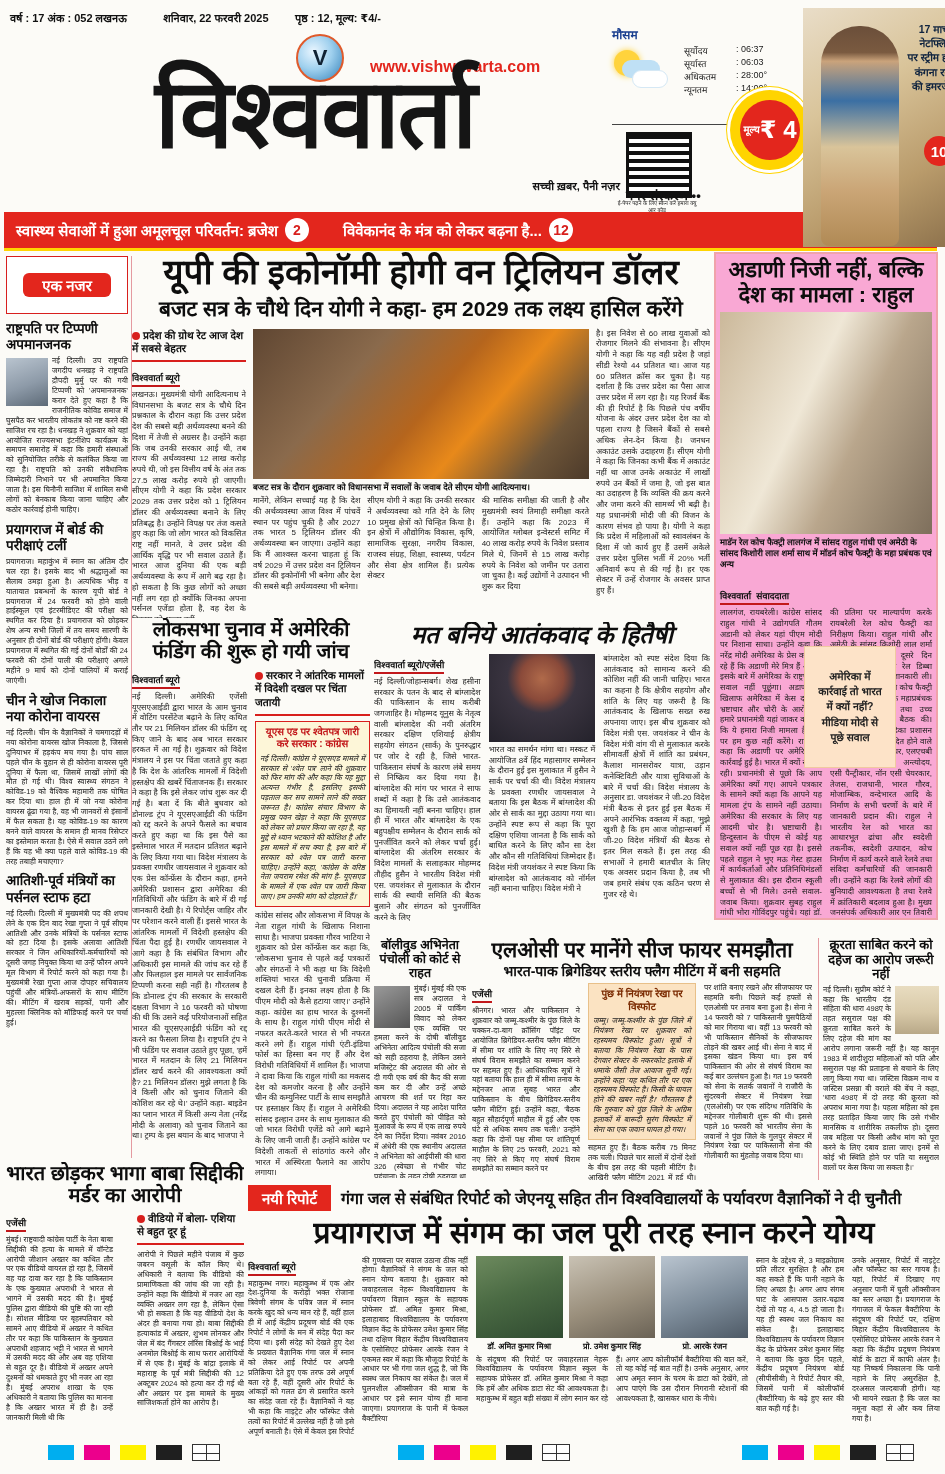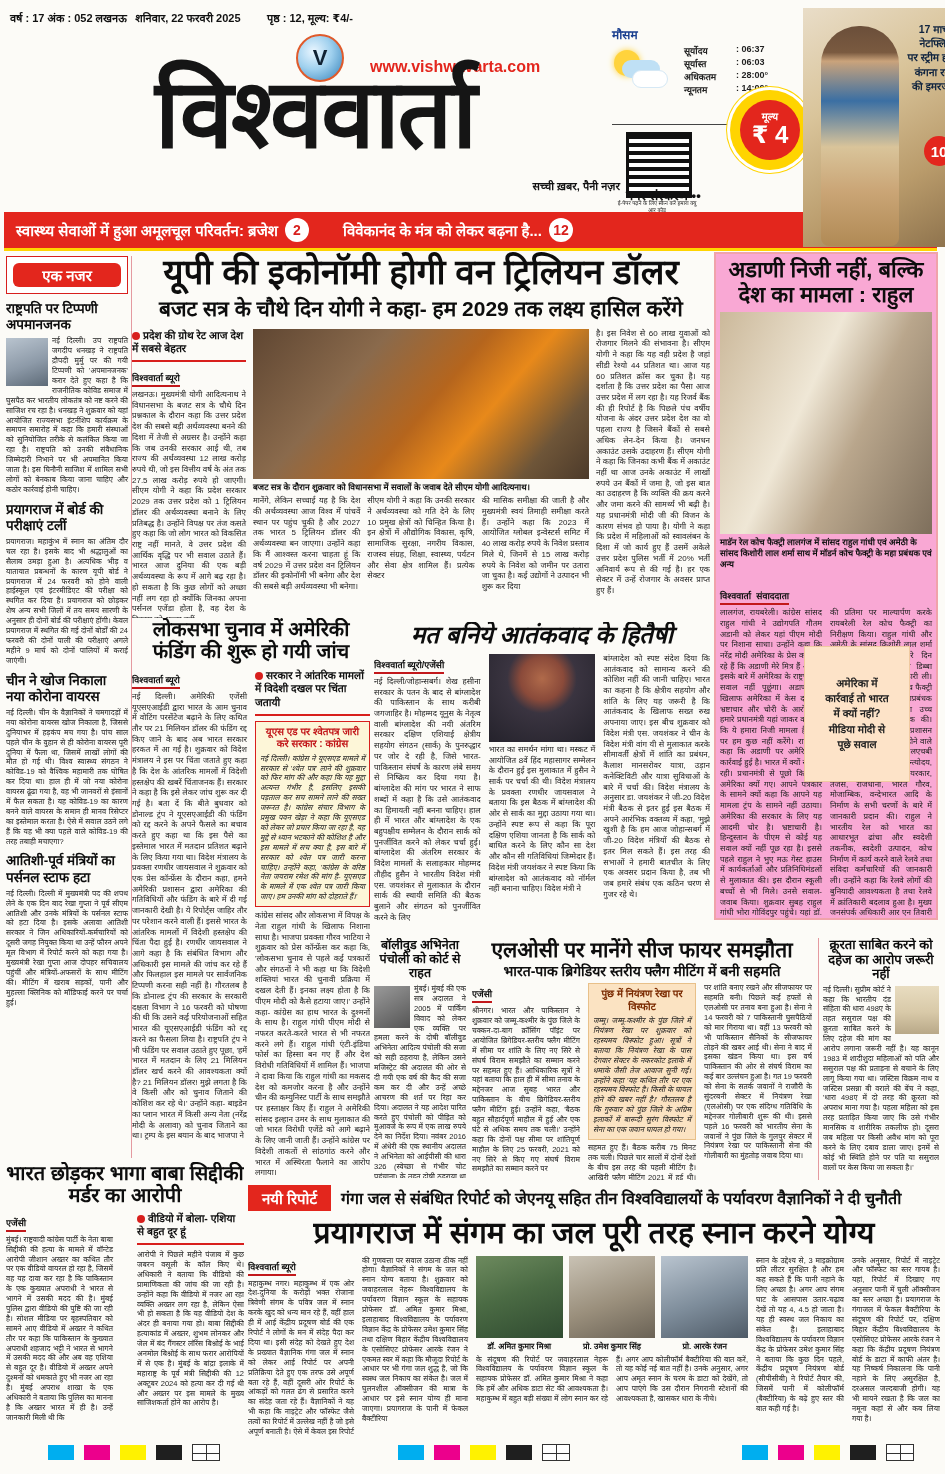--- a/index.html
+++ b/index.html
@@ -20,64 +20,64 @@
   
   .site{color:#e3261d;font-weight:bold;font-size:16px;}
   .mast-title{font-weight:bold;font-size:96px;line-height:1;color:#151515;letter-spacing:-2px;text-align:center;}
   .tagline{font-weight:bold;font-size:11px;color:#111;}
   .edition{font-weight:bold;font-size:13px;color:#111;}
   .globe{width:44px;height:44px;border-radius:50%;background:radial-gradient(circle at 35% 35%,#eaf6ff 0%,#9fd0ee 45%,#2f7fb8 100%);
          border:2px solid #e05a2b;display:flex;align-items:center;justify-content:center;font-weight:bold;font-size:22px;color:#123;}
   
   .weather{border-bottom:1px solid #444;}
   .wtitle{color:#1a3f8f;font-weight:bold;font-size:12px;}
-  .wrow{font-size:9px;font-weight:bold;color:#222;display:flex;}
+  .wrow{font-size:9px;font-weight:normal;color:#222;display:flex;}
   .wlabel{width:52px;}
   .wval::before{content:":  ";}
   .sun{position:absolute;width:26px;height:26px;border-radius:50%;background:#ffd33c;left:2px;top:8px;box-shadow:0 0 6px #ffd33c;}
   .cloud{position:absolute;background:#bfe0f5;border-radius:12px;width:38px;height:18px;left:10px;top:18px;}
   .cloud2{position:absolute;background:#fff;border-radius:12px;width:34px;height:16px;left:20px;top:28px;border:1px solid #d5e8f5;}
   
   .qr{width:60px;height:60px;border:3px solid #111;background:
       repeating-linear-gradient(0deg,#111 0 4px,#fff 4px 8px),
       repeating-linear-gradient(90deg,rgba(255,255,255,.65) 0 5px,rgba(0,0,0,.55) 5px 9px);}
   .qrcap{font-size:5.5px;text-align:center;line-height:1.3;color:#222;width:86px;}
   
   .star{width:80px;height:80px;border-radius:50%;background:#ffd400;display:flex;align-items:center;justify-content:center;
         box-shadow:0 0 0 3px #fff,0 0 0 4px #ffd400;}
-  .price-circle{width:60px;height:60px;border-radius:50%;background:#e3261d;color:#fff;display:flex;flex-direction:column;align-items:center;justify-content:center;}
+  .price-circle{width:60px;height:60px;border-radius:50%;background:#e3261d;color:#fff;display:flex;flex-direction:row;align-items:center;justify-content:center;}
   .price-circle .pl{font-size:10px;font-weight:bold;line-height:1;}
   .price-circle .pv{font-size:24px;font-weight:bold;line-height:1.05;}
   
   .promo{background:linear-gradient(150deg,#e9ddc8 0%,#d9c49a 35%,#b99b6b 70%,#8a6f4a 100%);}
   .promo .figure{position:absolute;left:18px;top:18px;width:78px;height:220px;
         background:linear-gradient(180deg,#6b4f3a 0%,#7a5a40 12%,#caa37b 16%,#3b6fa3 34%,#d9c49a 55%,#caa576 75%,#b08a55 100%);
         border-radius:38px 38px 8px 8px;}
   .promo-text{font-weight:bold;font-size:10.5px;line-height:1.35;color:#10243f;text-align:right;}
   .page-circle{width:30px;height:30px;border-radius:50%;background:#e3261d;color:#fff;font-weight:bold;font-size:15px;
          display:flex;align-items:center;justify-content:center;}
   
   .ticker{background:#e3261d;display:flex;align-items:stretch;border-bottom:3px solid #ffd400;}
   .tick-item{display:flex;align-items:center;gap:7px;padding:0 12px;color:#fff;font-weight:bold;font-size:15px;flex:0 0 auto;}
   .tick-sep{width:5px;background:#ffd400;}
   .num-circle{width:24px;height:24px;border-radius:50%;background:#fff;color:#d81f1d;font-weight:bold;font-size:14px;
          display:flex;align-items:center;justify-content:center;}
   
   .sidebar{border-right:1px solid #e49aa0;}
-  .ek-wrap{border:1px solid #d81f1d;padding:6px;background:#fff;}
+  .ek-wrap{border:1px solid #d81f1d;padding:16px;background:#fff;}
   .ek{background:#e3261d;color:#fff;font-weight:bold;font-size:15px;text-align:center;border-radius:6px;padding:2px 0;}
   .s-head{font-weight:bold;font-size:13.5px;line-height:1.2;margin:7px 0 3px 0;color:#0d0d0d;}
   .s-photo{float:left;width:42px;height:48px;margin:2px 4px 2px 0;background:linear-gradient(160deg,#b9c4cf 0%,#8d9aa8 55%,#5d6a77 100%);}
   
   .ybox{border:1px solid #d81f1d;background:#fdf6d8;padding:4px;}
   .ybox .bt{color:#c2181b;font-weight:bold;font-size:10px;text-align:center;line-height:1.25;margin-bottom:3px;}
   .obox{background:#fbe3c2;padding:4px;border:1px solid #e8c089;}
   .obox .bt{color:#7a2a00;font-weight:bold;font-size:10px;text-align:center;line-height:1.25;margin-bottom:3px;}
   .peach{background:#fde3c8;border:1px solid #f0c9a0;font-weight:bold;font-size:10.5px;text-align:center;line-height:1.45;color:#222;
-         display:flex;align-items:center;justify-content:center;padding:19px;}
+         display:flex;align-items:center;justify-content:center;padding:12px;}
   
   .adani-box{border:2px solid #f0a3aa;background:#f9a8d4;}
   
   .kicker-label{background:#e3261d;color:#fff;font-weight:bold;font-size:15px;padding:3px 14px;}
   .kicker-text{font-weight:bold;font-size:16px;color:#101010;}
   
   .regbar{display:flex;gap:10px;align-items:center;}
   .sw{width:26px;height:15px;}
   .c-c{background:#00aeef}.c-m{background:#ec008c}.c-y{background:#fff200}.c-k{background:#1f1f1f}
   .c-r{background:#fff;border:1px solid #333;position:relative;}
@@ -86,21 +86,21 @@
   .photo-cap{font-weight:bold;font-size:8px;text-align:center;margin-top:2px;}
   .vrule{border-left:1px solid #e49aa0;}
 </style>
 </head>
 <body>
 
 <div class="page">
 
   <div class="abs topbar" style="left:10px;top:8px;width:600px;">
     <span>वर्ष : 17 अंक : 052 लखनऊ</span>
-    <span style="margin-left:4px;">शनिवार, 22 फरवरी 2025</span>
+    <span style="margin-left:32px;">शनिवार, 22 फरवरी 2025</span>
     <span style="margin-left:22px;">पृष्ठ : 12, मूल्य: ₹4/-</span>
   </div>
 
   <div class="abs" style="left:296px;top:34px;">
     <div class="globe">
         <span>V</span>
       </div>
   </div>
   <div class="abs site" style="left:370px;top:58px;">www.vishwavarta.com</div>
   <div class="abs mast-title" style="left:10px;top:66px;width:610px;">विश्ववार्ता</div>

